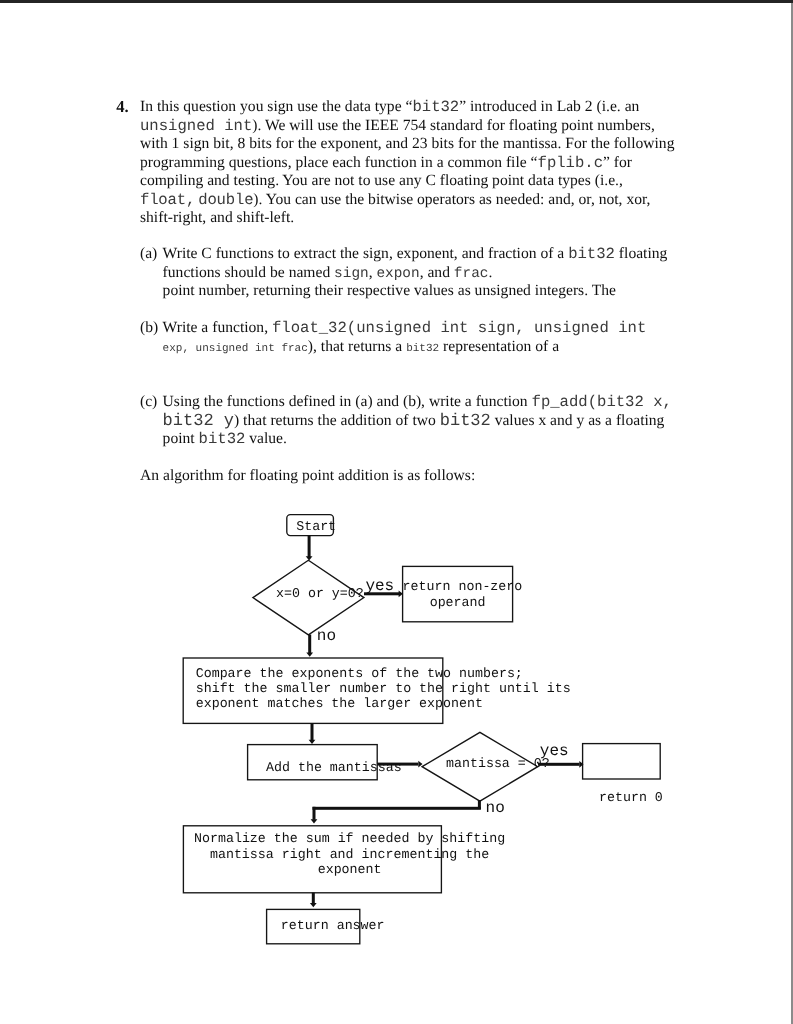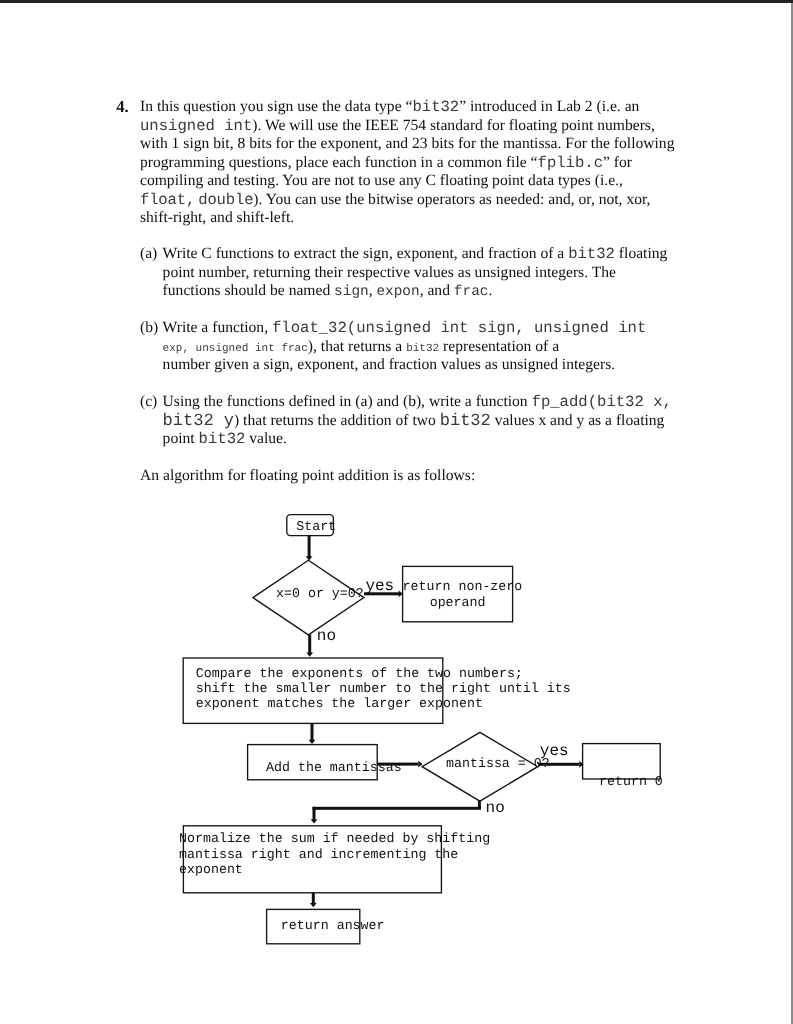--- a/index.html
+++ b/index.html
@@ -30,22 +30,22 @@
   .fcsvg{position:absolute;left:0;top:0;}
   .node{position:absolute;font-size:13.3px;line-height:15.3px;white-space:nowrap;color:#111;}
   .lbl{position:absolute;font-size:16px;line-height:14px;white-space:nowrap;color:#111;}
 
   .n-start   {left:296.2px; top:518.9px;}
   .n-dec1    {left:276.0px; top:586.0px;}
   .n-nonzero {left:402.6px; top:579.4px; width:110px; text-align:center; line-height:15.3px;}
   .n-compare {left:195.7px; top:665.5px;}
   .n-add     {left:266px; top:753.8px;margin-top:6px;}
   .n-dec2    {left:446.0px; top:755.5px;}
-  .n-zero    {left:599.0px; top:774px;}
-  .n-norm    {left:179px; top:831.3px;}
+  .n-zero    {left:599.0px; top:790px;}
+  .n-norm    {left:194px; top:831.3px;text-align:center;}
   .n-answer  {left:280.8px; top:917.8px;}
 
   .l-yes1{left:365.4px; top:579.3px;}
   .l-no1 {left:316.8px; top:628.5px;}
   .l-yes2{left:539.8px; top:743.8px;}
   .l-no2 {left:485.6px; top:801.2px;}
 </style>
 </head>
 <body>
 
@@ -64,31 +64,30 @@
         <div class="ln iln-3"><span>programming questions, place each function in a common file “</span><span class="mono">fplib.c</span><span>” for</span></div>
         <div class="ln iln-4"><span>compiling and testing. You are not to use any C floating point data types (i.e.,</span></div>
         <div class="ln iln-5"><span class="mono">float, double</span><span>). You can use the bitwise operators as needed: and, or, not, xor,</span></div>
         <div class="ln iln-6"><span>shift-right, and shift-left.</span></div>
       </div>
 
     <div class="part" style="top:245px;">
       <span class="plabel">(a)</span>
       <div class="pbody">
           <div class="ln aln-0"><span>Write C functions to extract the sign, exponent, and fraction of a </span><span class="mono">bit32</span><span> floating</span></div>
+          <div class="ln aln-2"><span>functions should be named </span><span class="mono">sign</span><span>, </span><span class="mono">expon</span><span>, and </span><span class="mono">frac</span><span>.</span></div>
           <div class="ln aln-1"><span>point number, returning their respective values as unsigned integers. The</span></div>
-          <div class="ln aln-2"><span>functions should be named </span><span class="mono">sign</span><span>, </span><span class="mono">expon</span><span>, and </span><span class="mono">frac</span><span>.</span></div>
         </div>
     </div>
 
     <div class="part" style="top:319px;">
       <span class="plabel">(b)</span>
       <div class="pbody">
           <div class="ln bln-0"><span>Write a function, </span><span class="mono">float_32(unsigned int sign, unsigned int</span></div>
           <div class="ln bln-1"><span class="mono">exp, unsigned int frac</span><span>), that returns a </span><span class="mono">bit32</span><span> representation of a</span></div>
-          <div class="ln bln-2"><span>number given a sign, exponent, and fraction values as unsigned integers.</span></div>
         </div>
     </div>
 
     <div class="part" style="top:393px;">
       <span class="plabel">(c)</span>
       <div class="pbody">
           <div class="ln cln-0"><span>Using the functions defined in (a) and (b), write a function </span><span class="mono">fp_add(bit32 x,</span></div>
           <div class="ln cln-1"><span class="mono">bit32 y</span><span>) that returns the addition of two </span><span class="mono">bit32</span><span> values x and y as a floating</span></div>
           <div class="ln cln-2"><span>point </span><span class="mono">bit32</span><span> value.</span></div>
         </div>

